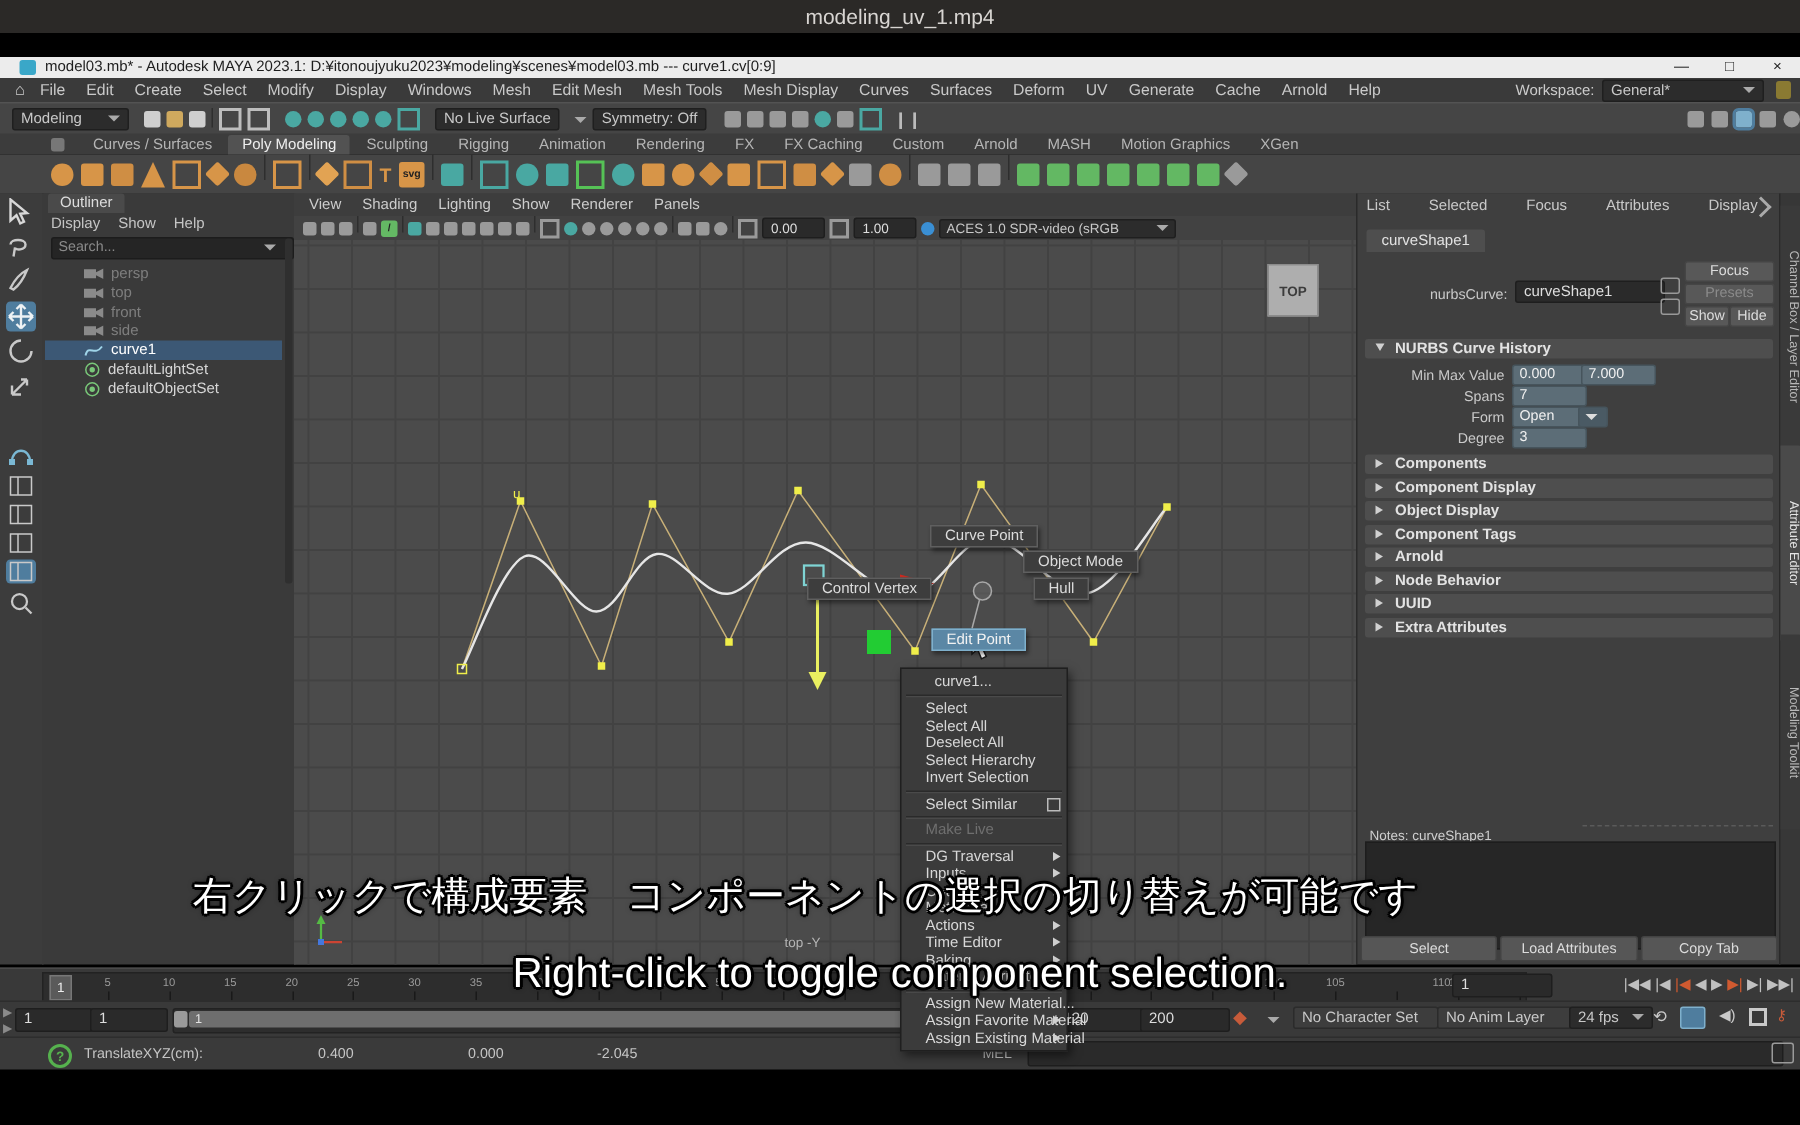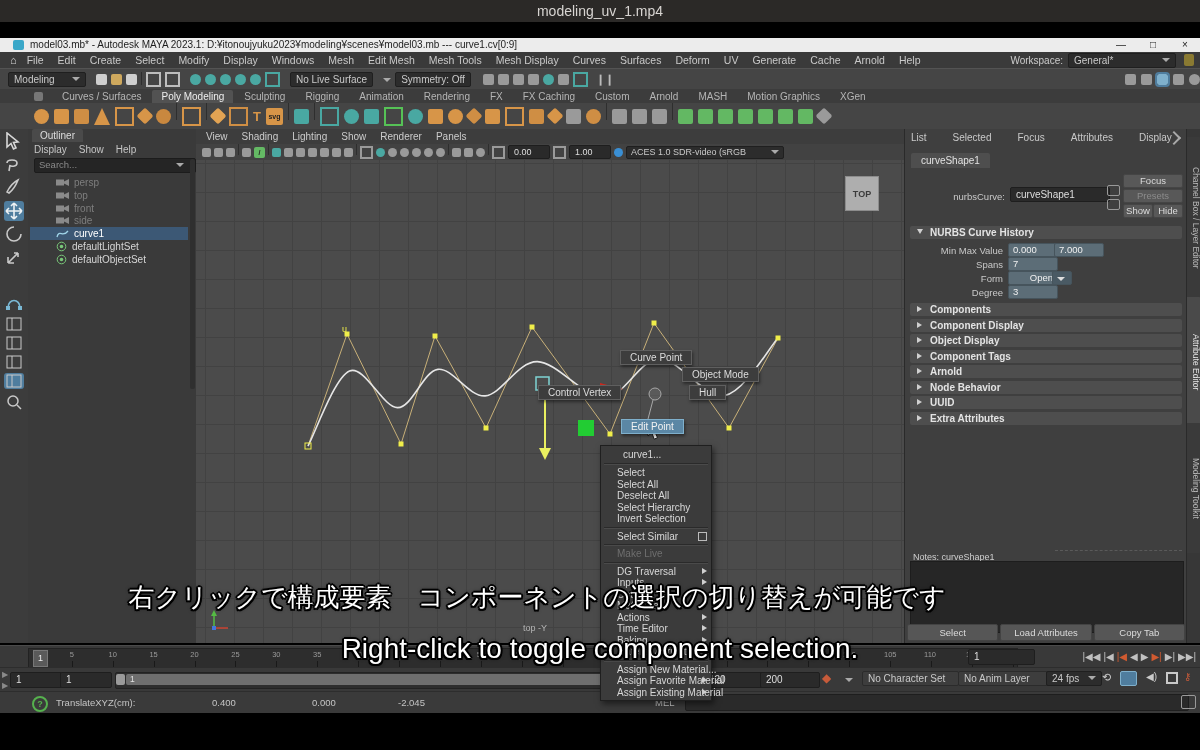--- a/index.html
+++ b/index.html
@@ -541,21 +541,21 @@
 
     <div class="aehead" style="top:97px;">
       <span class="arr down"></span><span>NURBS Curve History</span>
     </div>
     <div class="aelabel" style="left:8px;top:116px;">Min Max Value</div>
     <div class="slatefield" style="left:103px;top:114px;width:40px;">0.000</div>
     <div class="slatefield" style="left:149px;top:114px;width:40px;">7.000</div>
     <div class="aelabel" style="left:8px;top:130px;">Spans</div>
     <div class="slatefield" style="left:103px;top:128px;width:40px;">7</div>
     <div class="aelabel" style="left:8px;top:144px;">Form</div>
-    <div class="slatefield" style="left:103px;top:142px;width:40px;text-align:right;">Open</div>
+    <div class="slatefield" style="left:103px;top:142px;width:40px;">Open</div>
     <div class="slatefield" style="left:147px;top:142px;width:10px;background:#4a5a64;"><span class="caret" style="border-top-color:#ddd;margin-top:4px;"></span></div>
     <div class="aelabel" style="left:8px;top:158px;">Degree</div>
     <div class="slatefield" style="left:103px;top:156px;width:40px;">3</div>
 
     <div id="ae-sections">
         <div class="aehead" style="top: 174px; font-weight: bold;"><span class="arr right"></span>Components</div>
         <div class="aehead" style="top: 189.5px; font-weight: bold;"><span class="arr right"></span>Component Display</div>
         <div class="aehead" style="top: 205px; font-weight: bold;"><span class="arr right"></span>Object Display</div>
         <div class="aehead" style="top: 220.5px; font-weight: bold;"><span class="arr right"></span>Component Tags</div>
         <div class="aehead" style="top: 236px; font-weight: bold;"><span class="arr right"></span>Arnold</div>
@@ -618,21 +618,21 @@
         <div class="tlabel" style="left: 697.529px;">85</div>
         <div class="ttick" style="left: 697.529px;"></div>
         <div class="tlabel" style="left: 738.454px;">90</div>
         <div class="ttick" style="left: 738.454px;"></div>
         <div class="tlabel" style="left: 779.378px;">95</div>
         <div class="ttick" style="left: 779.378px;"></div>
         <div class="tlabel" style="left: 820.303px;">100</div>
         <div class="ttick" style="left: 820.303px;"></div>
         <div class="tlabel" style="left: 861.227px;">105</div>
         <div class="ttick" style="left: 861.227px;"></div>
-        <div class="tlabel" style="left: 901px;">110</div>
+        <div class="tlabel" style="left: 932px;">110</div>
         <div class="ttick" style="left: 902.151px;"></div>
         <div class="tlabel" style="left: 943.076px;">115</div>
         <div class="ttick" style="left: 943.076px;"></div>
         <div class="tlabel" style="left: 984px;">120</div>
         <div class="ttick" style="left: 984px;"></div>
       </div>
     <div class="darkfield" style="position:absolute;right:165px;top:3px;width:55px;height:12px;line-height:12px;">1</div>
     <div class="transport" id="transport">
         <span>|◀◀</span>
         <span>|◀</span>

